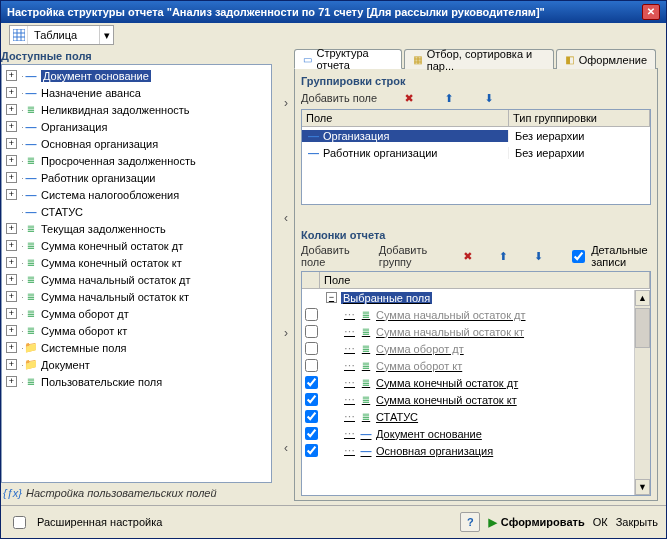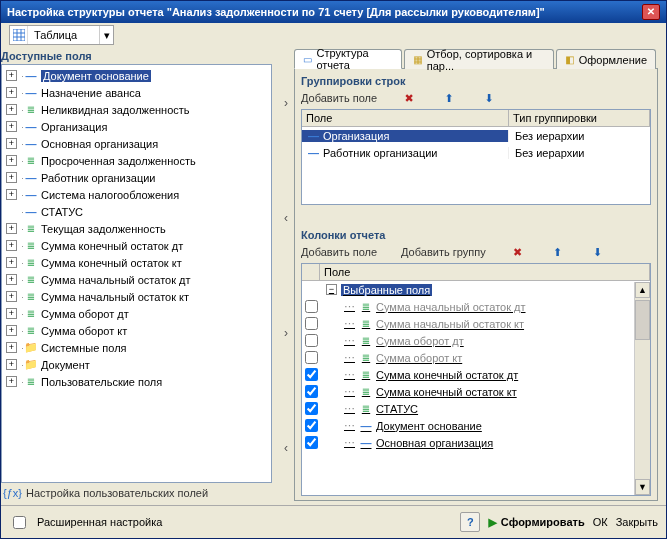--- a/index.html
+++ b/index.html
@@ -18,21 +18,21 @@
   .tree-box { flex: 1; border: 1px solid #8ba0bc; background: #fff; overflow: auto; }
   .tree { padding: 2px 0; }
   .tree-row { display: flex; align-items: center; height: 17px; padding-left: 4px; white-space: nowrap; }
   .tree-row.selected .txt { background: #2a4d9b; color: #fff; padding: 0 2px; }
   .expander { width: 11px; height: 11px; border: 1px solid #888; display: flex; align-items: center; justify-content: center; font-size: 9px; line-height: 1; margin-right: 4px; color: #000; background: #fff; }
   .expander.minus::before { content: "−"; }
   .expander.plus::before { content: "+"; }
   .expander.none { border: none; }
   .tree-icon { width: 14px; display: inline-flex; justify-content: center; margin-right: 3px; font-size: 11px; }
   .txt { }
-  .user-link { padding: 4px 0 2px 2px; color: #333; display: flex; align-items: center; }
+  .user-link { padding: 4px 0 2px 2px; color: #333; display: flex; align-items: center; font-style: italic; }
   .user-link .uicon { margin-right: 4px; color: #2a6ec9; }
   .midcol { width: 16px; display: flex; flex-direction: column; justify-content: space-around; align-items: center; }
   .movebtn { width: 14px; height: 14px; display: flex; align-items: center; justify-content: center; cursor: pointer; color: #555; font-size: 12px; }
   .right-pane { flex: 1; padding: 2px 8px 4px 0; display: flex; flex-direction: column; overflow: hidden; }
   .tabs { display: flex; border-bottom: 1px solid #919b9c; }
   .tab { border: 1px solid #919b9c; border-bottom: none; background: #f3f1e9; padding: 2px 8px; margin-right: 2px; border-radius: 3px 3px 0 0; display: flex; align-items: center; gap: 4px; cursor: pointer; position: relative; top: 1px; height: 20px; }
   .tab.active { background: #fff; border-bottom: 1px solid #fff; }
   .tab .ticon { font-size: 10px; }
   .tab-body { flex: 1; border: 1px solid #919b9c; border-top: none; padding: 4px 6px; background: #ece9d8; display: flex; flex-direction: column; overflow: hidden; }
   .sub-head { font-weight: bold; color: #2a4d7a; margin: 2px 0 3px 0; }
@@ -285,20 +285,24 @@
           </div>
       </div>
 
       <div class="sub-head" style="margin-top:24px;">Колонки отчета</div>
       <div class="toolbar">
         <span class="link">Добавить поле</span>
         <span class="link">Добавить группу</span>
         <span class="tbtn del-icon">✖</span>
         <span class="tbtn arrow-up">⬆</span>
         <span class="tbtn arrow-down">⬇</span>
+        <span class="detlbl">
+          <input type="checkbox" class="chk" checked="" style="">
+          <span>Детальные записи</span>
+        </span>
       </div>
       <div class="cols-grid">
         <div class="cols-head">
           <div class="ch-cb"></div>
           <div class="ch-pole">Поле</div>
         </div>
         <div class="cols-body" id="cols-body">
             <div class="crow sel">
               <span class="cb"></span>
               <span class="ind" style="width:6px;"></span>

